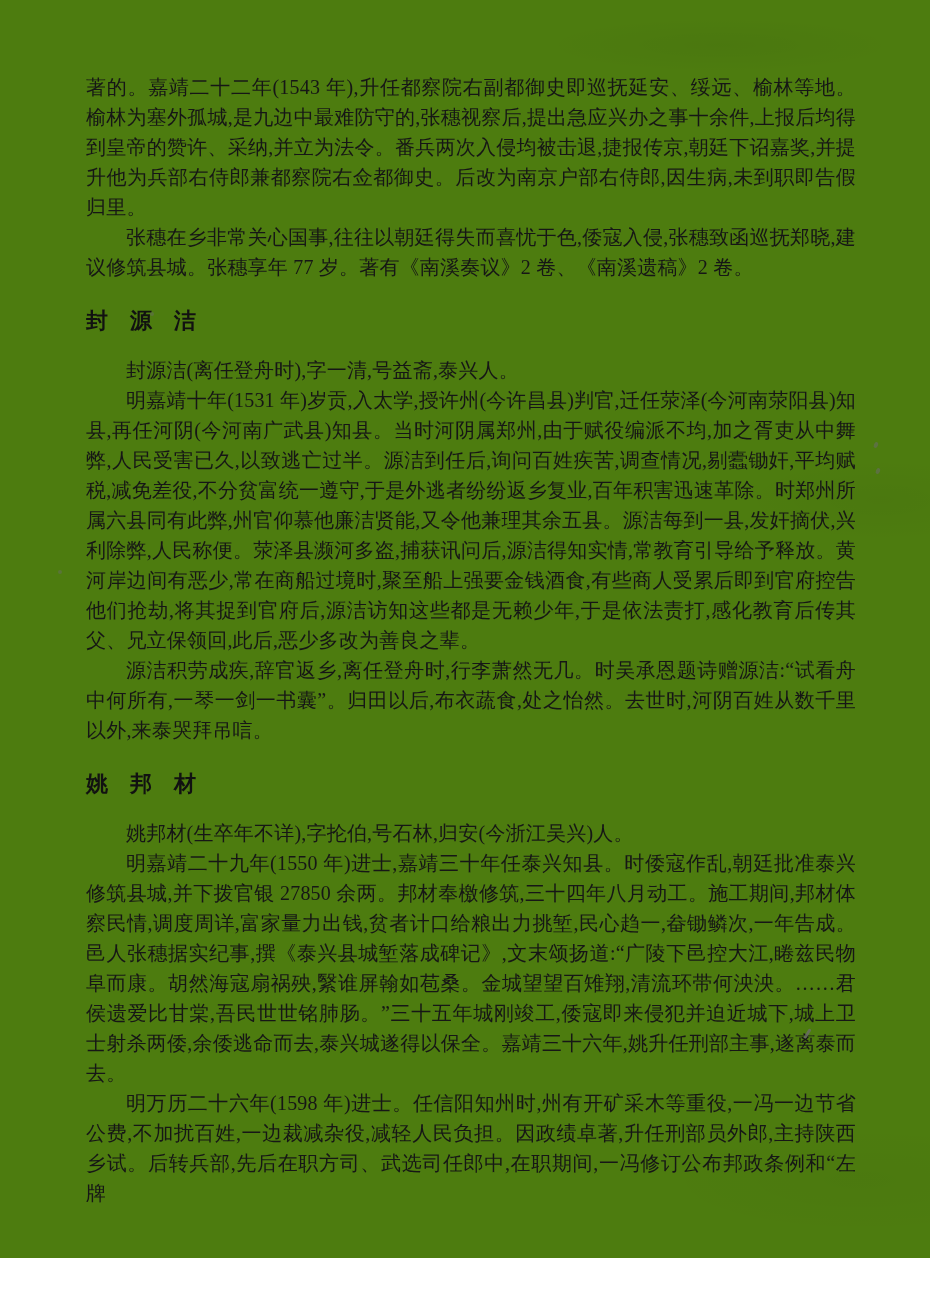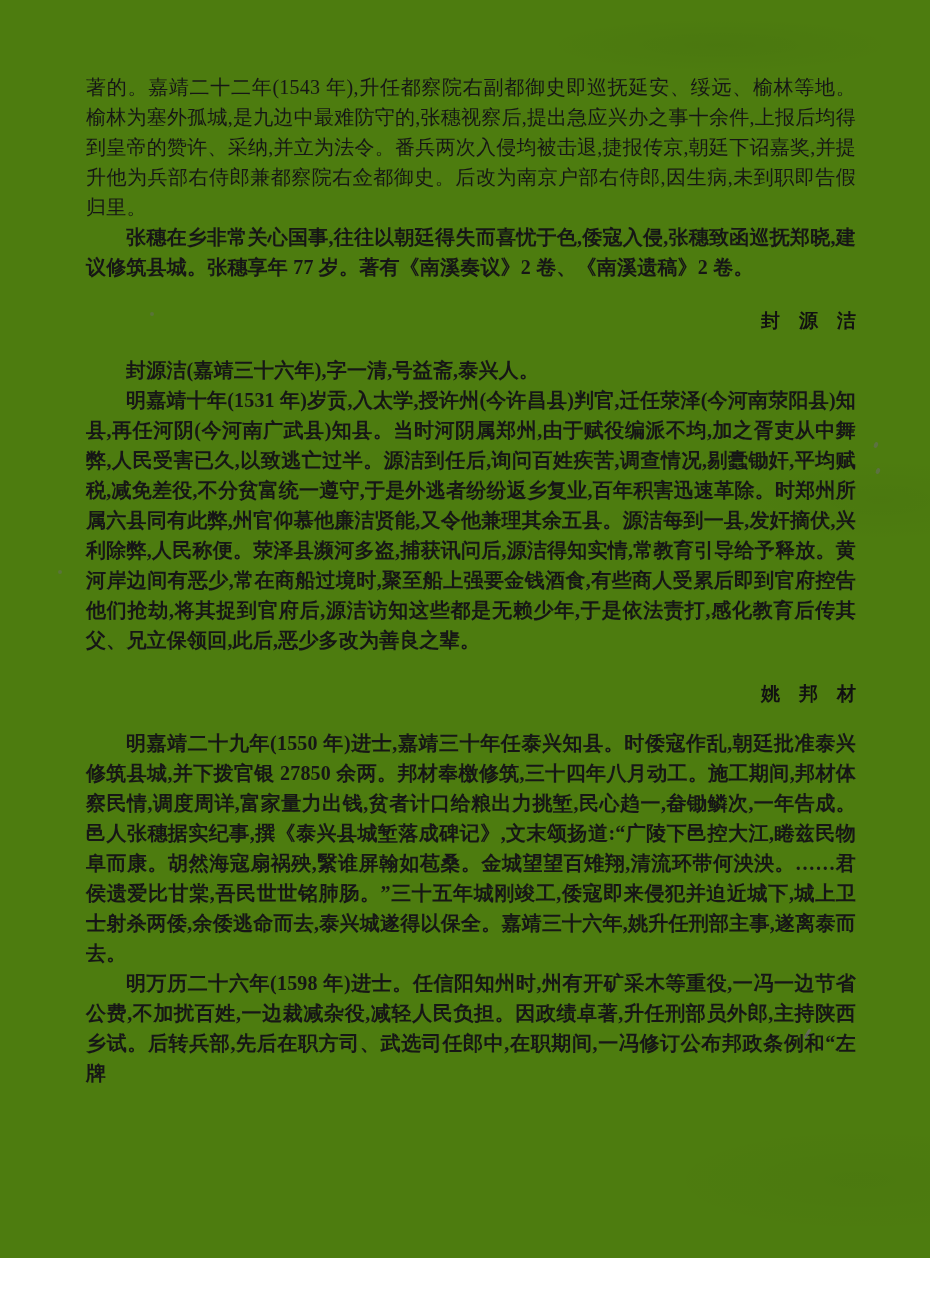--- a/index.html
+++ b/index.html
@@ -35,28 +35,27 @@
   }
   p.body-par {
     margin: 0;
     font-size: 20px;
     line-height: 30px;
     text-align: justify;
     letter-spacing: 0.2px;
   }
   p.indent {
     text-indent: 2em;
-    font-weight: bold;
   }
   h2.section-heading {
     margin: 26px 0 21px 0;
-    font-size: 19px;
+    font-size: 22px;
     line-height: 26px;
     font-weight: bold;
-    text-align: right;
+    text-align: left;
     font-family: "Liberation Sans", sans-serif;
     color: #111111;
   }
   
   .artifact {
     position: absolute;
     background: #6a6a6a;
     pointer-events: none;
   }
   .artifact.tick {
@@ -87,26 +86,28 @@
 
   <div class="content">
 
     <section>
       <p class="body-par">著的。嘉靖二十二年(1543 年),升任都察院右副都御史即巡抚延安、绥远、榆林等地。榆林为塞外孤城,是九边中最难防守的,张穗视察后,提出急应兴办之事十余件,上报后均得到皇帝的赞许、采纳,并立为法令。番兵两次入侵均被击退,捷报传京,朝廷下诏嘉奖,并提升他为兵部右侍郎兼都察院右佥都御史。后改为南京户部右侍郎,因生病,未到职即告假归里。</p>
       <p class="body-par indent">张穗在乡非常关心国事,往往以朝廷得失而喜忧于色,倭寇入侵,张穗致函巡抚郑晓,建议修筑县城。张穗享年 77 岁。著有《南溪奏议》2 卷、《南溪遗稿》2 卷。</p>
     </section>
 
     <section>
       <h2 class="section-heading">封　源　洁</h2>
-      <p class="body-par indent">封源洁(嘉靖三十六年),字一清,号益斋,泰兴人。</p>
+      <p class="body-par indent">封源洁(离任登舟时),字一清,号益斋,泰兴人。</p>
       <p class="body-par indent">明嘉靖十年(1531 年)岁贡,入太学,授许州(今许昌县)判官,迁任荥泽(今河南荥阳县)知县,再任河阴(今河南广武县)知县。当时河阴属郑州,由于赋役编派不均,加之胥吏从中舞弊,人民受害已久,以致逃亡过半。源洁到任后,询问百姓疾苦,调查情况,剔蠹锄奸,平均赋税,减免差役,不分贫富统一遵守,于是外逃者纷纷返乡复业,百年积害迅速革除。时郑州所属六县同有此弊,州官仰慕他廉洁贤能,又令他兼理其余五县。源洁每到一县,发奸摘伏,兴利除弊,人民称便。荥泽县濒河多盗,捕获讯问后,源洁得知实情,常教育引导给予释放。黄河岸边间有恶少,常在商船过境时,聚至船上强要金钱酒食,有些商人受累后即到官府控告他们抢劫,将其捉到官府后,源洁访知这些都是无赖少年,于是依法责打,感化教育后传其父、兄立保领回,此后,恶少多改为善良之辈。</p>
+      <p class="body-par indent">源洁积劳成疾,辞官返乡,离任登舟时,行李萧然无几。时吴承恩题诗赠源洁:“试看舟中何所有,一琴一剑一书囊”。归田以后,布衣蔬食,处之怡然。去世时,河阴百姓从数千里以外,来泰哭拜吊唁。</p>
     </section>
 
     <section>
       <h2 class="section-heading">姚　邦　材</h2>
+      <p class="body-par indent">姚邦材(生卒年不详),字抡伯,号石林,归安(今浙江吴兴)人。</p>
       <p class="body-par indent">明嘉靖二十九年(1550 年)进士,嘉靖三十年任泰兴知县。时倭寇作乱,朝廷批准泰兴修筑县城,并下拨官银 27850 余两。邦材奉檄修筑,三十四年八月动工。施工期间,邦材体察民情,调度周详,富家量力出钱,贫者计口给粮出力挑堑,民心趋一,畚锄鳞次,一年告成。邑人张穗据实纪事,撰《泰兴县城堑落成碑记》,文末颂扬道:“广陵下邑控大江,睠兹民物阜而康。胡然海寇扇祸殃,繄谁屏翰如苞桑。金城望望百雉翔,清流环带何泱泱。……君侯遗爱比甘棠,吾民世世铭肺肠。”三十五年城刚竣工,倭寇即来侵犯并迫近城下,城上卫士射杀两倭,余倭逃命而去,泰兴城遂得以保全。嘉靖三十六年,姚升任刑部主事,遂离泰而去。</p>
     </section>
 
     <section>
       <p class="body-par indent">明万历二十六年(1598 年)进士。任信阳知州时,州有开矿采木等重役,一冯一边节省公费,不加扰百姓,一边裁减杂役,减轻人民负担。因政绩卓著,升任刑部员外郎,主持陕西乡试。后转兵部,先后在职方司、武选司任郎中,在职期间,一冯修订公布邦政条例和“左牌</p>
     </section>
 
   </div>
 
   <div class="artifact tick" style="left:806px; top:1028px;"></div>

